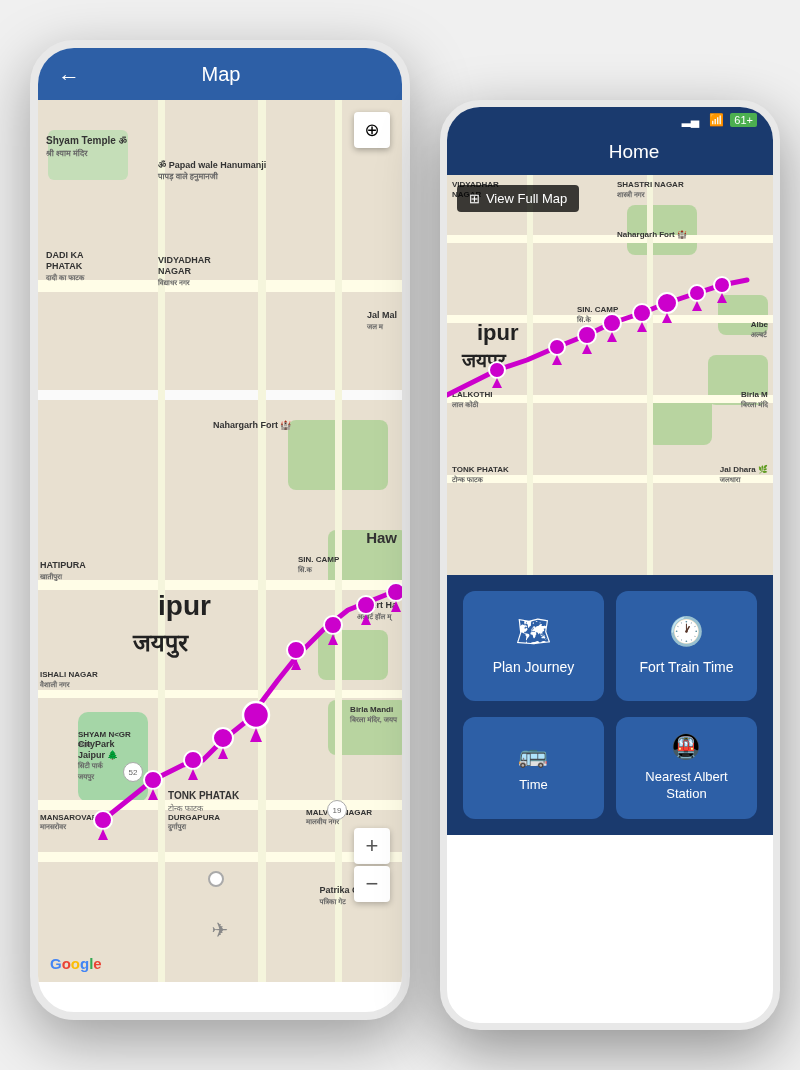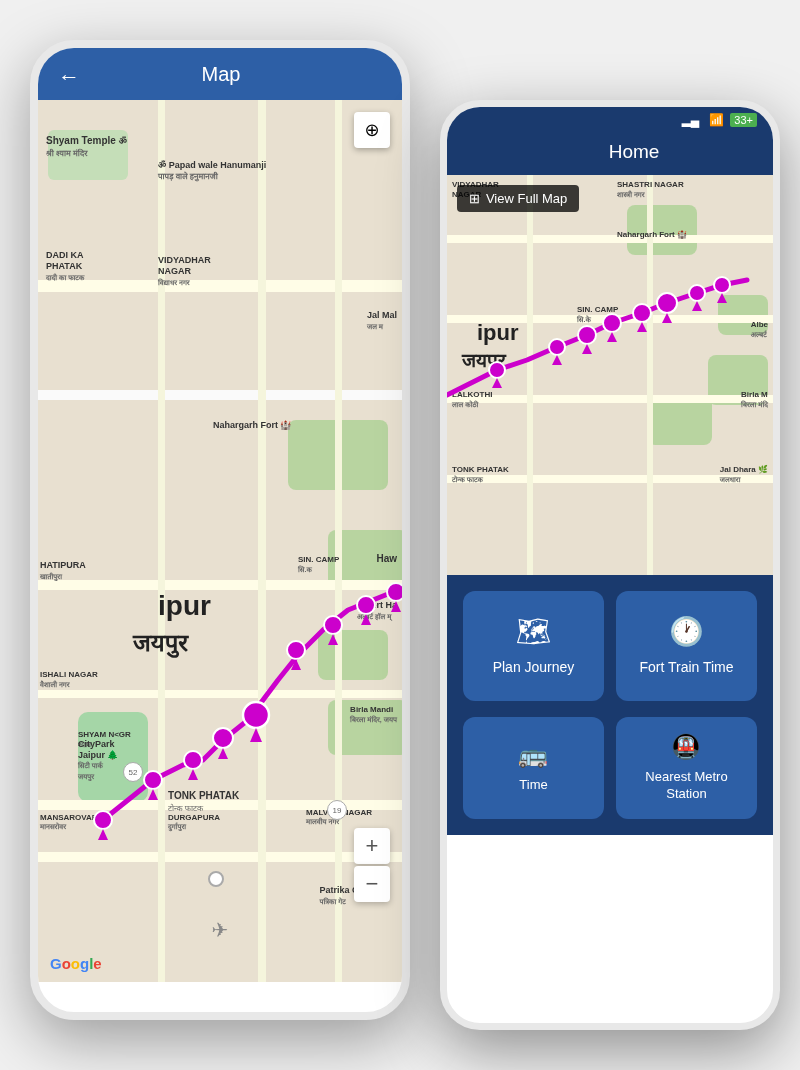--- a/index.html
+++ b/index.html
@@ -324,21 +324,21 @@
         <div class="road-v" style="top:0;bottom:0;right:60px;width:7px;"></div>
 
         <div class="place-label" style="top:35px;left:8px;font-size:10px;">Shyam Temple <span style="font-size:9px;">ॐ</span><br><span style="font-size:8px;color:#666;">श्री श्याम मंदिर</span></div>
         <div class="place-label" style="top:60px;left:120px;font-size:9px;max-width:120px;"><span style="font-size:9px;">ॐ</span> Papad wale Hanumanji<br><span style="font-size:8px;color:#666;">पापड़ वाले हनुमानजी</span></div>
         <div class="place-label" style="top:150px;left:8px;font-size:9px;">DADI KA<br>PHATAK<br><span style="font-size:7px;color:#666;">दादी का फाटक</span></div>
         <div class="place-label" style="top:155px;left:120px;font-size:9px;">VIDYADHAR<br>NAGAR<br><span style="font-size:7px;color:#666;">विद्याधर नगर</span></div>
         <div class="place-label" style="top:210px;right:5px;font-size:9px;">Jal Mal<br><span style="font-size:7px;color:#666;">जल म</span></div>
         <div class="place-label" style="top:320px;left:175px;font-size:9px;">Nahargarh Fort <span>🏰</span></div>
         <div class="place-label" style="top:460px;left:2px;font-size:9px;">HATIPURA<br><span style="font-size:7px;color:#666;">खातीपुरा</span></div>
         <div class="place-label" style="top:455px;left:260px;font-size:8px;">SIN. CAMP<br><span style="font-size:7px;color:#666;">सि.क</span></div>
-        <div class="place-label" style="top:453px;right:5px;font-size:10px;font-weight:700;">Haw</div>
+        <div class="place-label" style="top:429px;right:5px;font-size:15px;font-weight:700;">Haw</div>
 
         <div style="position:absolute;top:490px;left:120px;font-size:28px;font-weight:700;color:#222;">ipur</div>
         <div style="position:absolute;top:525px;left:95px;font-size:24px;font-weight:700;color:#222;">जयपुर</div>
 
         <div class="place-label" style="top:500px;right:5px;font-size:9px;">Albert Ha<br><span style="font-size:7px;color:#666;">अल्बर्ट हॉल म्</span></div>
         <div class="place-label" style="top:570px;left:2px;font-size:8px;">ISHALI NAGAR<br><span style="font-size:7px;color:#666;">वैशाली नगर</span></div>
         <div class="place-label" style="top:630px;left:40px;font-size:8px;">SHYAM N&lt;GR<br><span style="font-size:7px;color:#666;">श्याम</span></div>
         <div class="place-label" style="top:605px;right:5px;font-size:8px;">Birla Mandi<br><span style="font-size:7px;color:#666;">बिरला मंदिर, जयप</span></div>
         <div class="place-label" style="top:690px;left:130px;font-size:10px;font-weight:600;">TONK PHATAK<br><span style="font-size:8px;font-weight:400;color:#666;">टोन्क फाटक</span></div>
         <div class="place-label" style="bottom:200px;left:40px;font-size:9px;">CityPark<br>Jaipur 🌲<br><span style="font-size:7px;color:#666;">सिटी पार्क<br>जयपुर</span></div>
@@ -406,21 +406,21 @@
 
       </div>
     </div>
   </div>
 
   <div class="phone2">
 
     <div class="phone2-status">
       <span style="margin-right:4px;">▂▄</span>
       <span>📶</span>
-      <span class="battery">33+</span>
+      <span class="battery">61+</span>
     </div>
 
     <div class="phone2-header">
       <span class="title">Home</span>
     </div>
 
     <div class="phone2-map">
       <div class="map-bg2">
 
         <div class="park-area" style="top:30px;left:180px;width:70px;height:50px;background:#b8d4a0;"></div>
@@ -497,19 +497,19 @@
       </div>
     </div>
 
     <div class="phone2-bottom-strip">
       <div class="action-btn-small">
         <span class="icon">🚌</span>
         <span class="label">Time</span>
       </div>
       <div class="action-btn-small">
         <span class="icon">🚇</span>
-        <span class="label">Nearest Metro Station</span>
+        <span class="label">Nearest Albert Station</span>
       </div>
     </div>
 
   </div>
 
 </div>
 
 </body></html>

